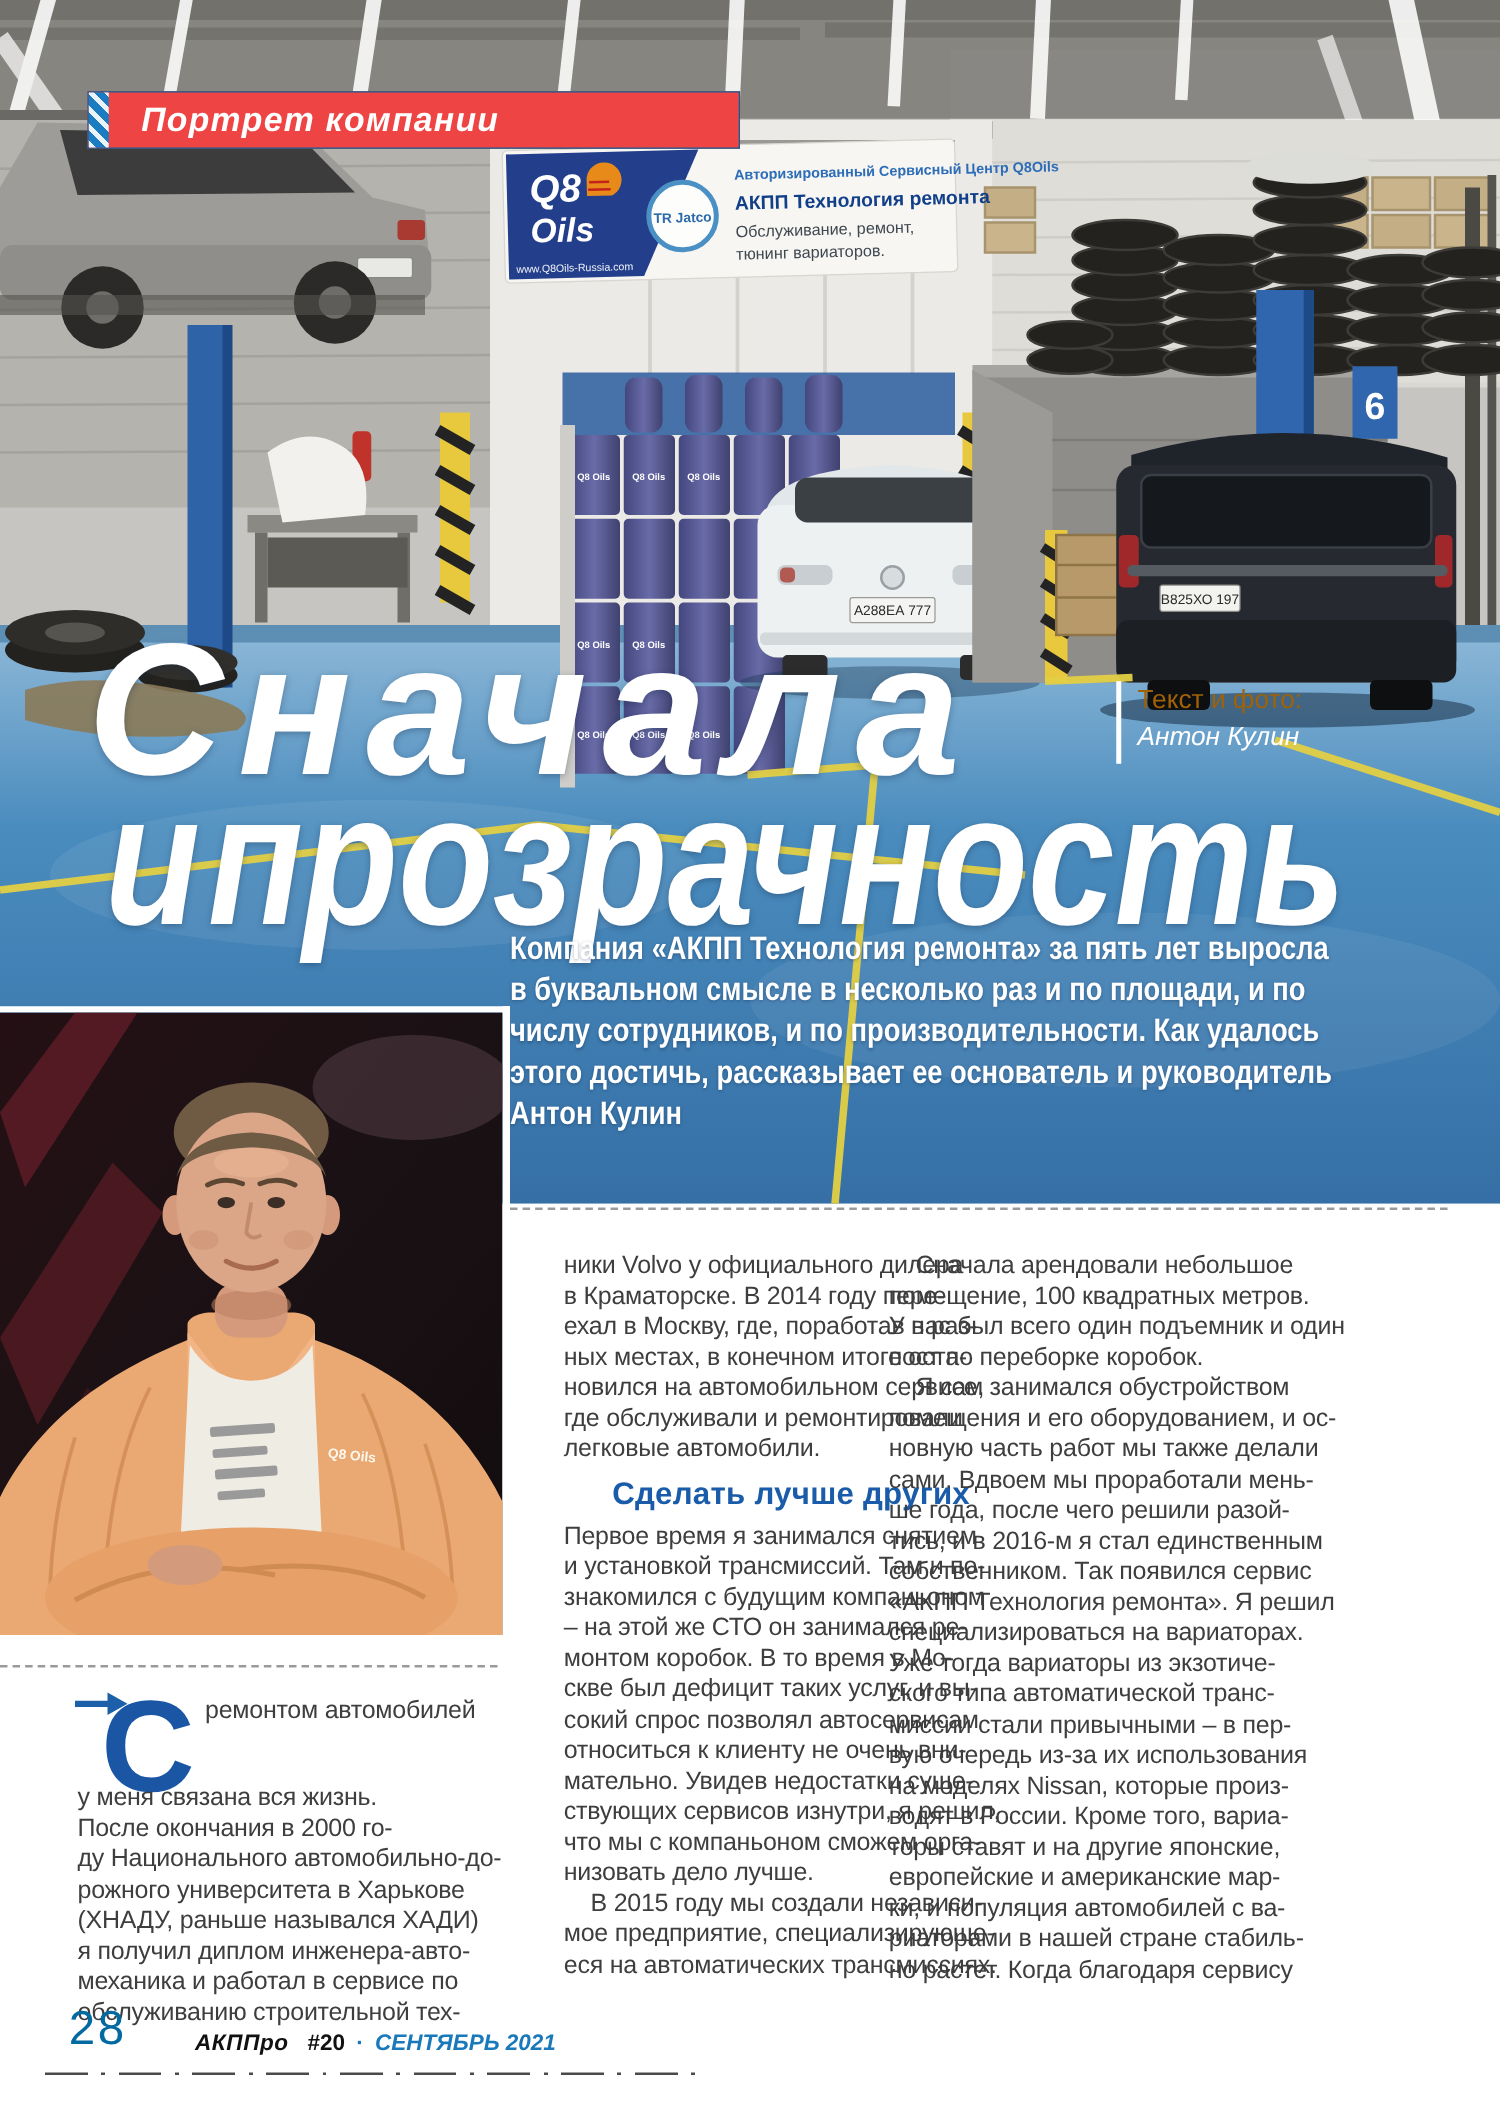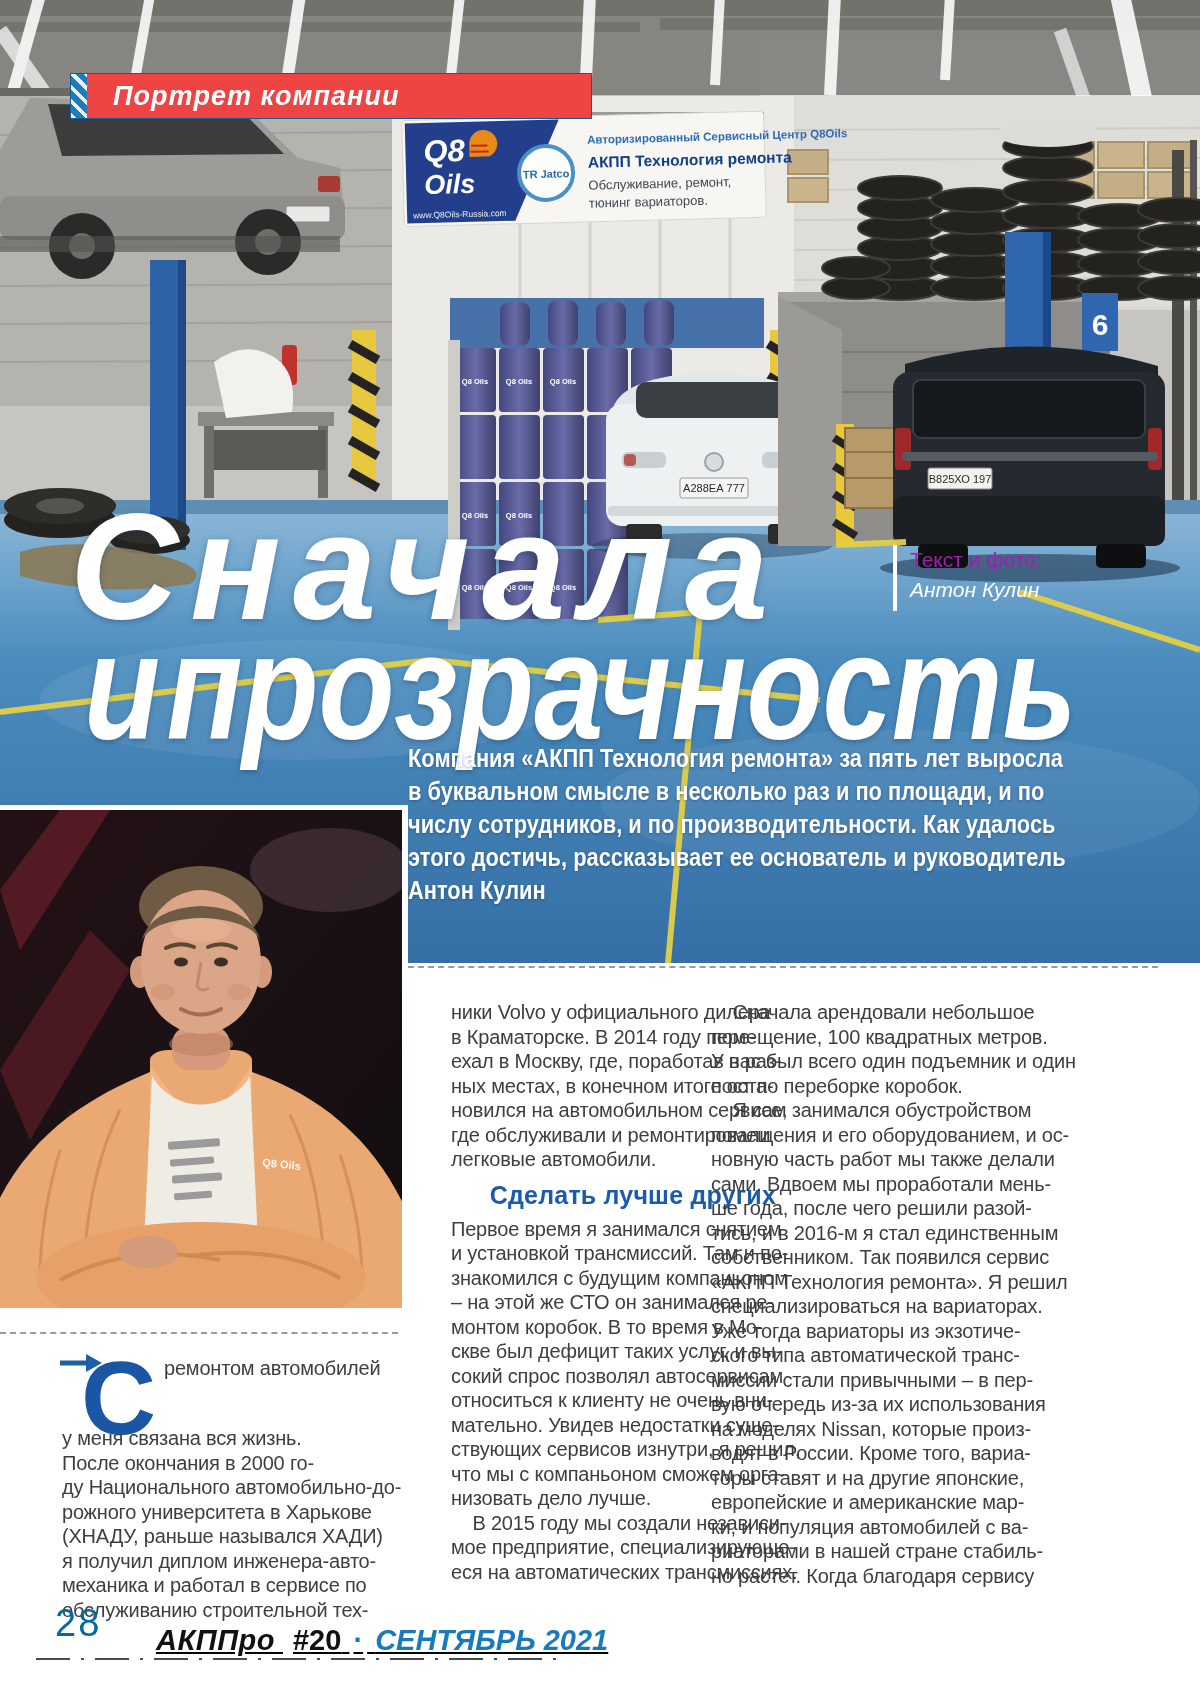--- a/index.html
+++ b/index.html
@@ -18,21 +18,21 @@
        letter-spacing:1px;padding-left:26px;white-space:nowrap;}
 
   .title{position:absolute;color:#ffffff;font-weight:bold;font-style:italic;
          line-height:1;white-space:nowrap;text-shadow:0 2px 6px rgba(20,40,70,.35);}
   .title.t1{left:70px;top:492px;font-size:150px;letter-spacing:12px;}
   .title.t2{left:84px;top:612px;font-size:150px;word-spacing:-34px;
             transform:scaleX(.83);transform-origin:left top;}
 
   .byline{position:absolute;left:893px;top:545px;display:flex;}
   .byline .bar{width:4px;height:66px;background:#ffffff;margin-right:13px;}
-  .byline .b1{color:#a21caf;font-size:21px;line-height:30px;}
+  .byline .b1{color:#a16207;font-size:21px;line-height:30px;}
   .byline .b2{color:#ffffff;font-size:21px;line-height:30px;font-style:italic;}
 
   .lead{position:absolute;left:408px;top:742px;width:800px;color:#ffffff;
         font-size:26px;line-height:33px;font-weight:bold;white-space:pre;
         transform:scaleX(.84);transform-origin:left top;
         text-shadow:0 1px 3px rgba(10,30,60,.35);}
 
   
   .portrait{position:absolute;left:0;top:805px;width:402px;height:498px;
             border-top:5px solid #ffffff;border-right:6px solid #ffffff;box-sizing:content-box;}
@@ -50,21 +50,21 @@
   .col2{left:407px;top:1000px;width:325px;margin-left:44px;}
   .col3{left:711px;top:1000px;width:325px;}
   .dropcap{float:left;width:102px;height:70px;text-align:right;padding-right:8px;box-sizing:border-box;
            font-size:104px;line-height:84px;font-weight:bold;color:#1a56a4;}
   .subhead{font-size:25px;line-height:30px;font-weight:bold;color:#1a5ca9;margin:8px 0 7px 0;
            letter-spacing:.2px;text-align:right;}
   .arrow-icon{position:absolute;left:60px;top:1352px;width:42px;height:22px;}
 
   
   .pageno{position:absolute;left:55px;top:1602px;font-size:38px;color:#0369a1;letter-spacing:2px;}
-  .credits{position:absolute;left:156px;top:1624px;font-size:29px;white-space:nowrap;text-decoration:underline;}
+  .credits{position:absolute;left:156px;top:1624px;font-size:18px;white-space:nowrap;}
   .credits .mag{font-weight:bold;font-style:italic;color:#111111;letter-spacing:.5px;}
   .credits .iss{font-weight:bold;color:#111111;margin-left:10px;}
   .credits .sep{font-weight:bold;color:#1a79ba;margin:0 4px;}
   .credits .dat{font-weight:bold;font-style:italic;color:#1a79ba;}
   .dotline{position:absolute;left:36px;top:1658px;width:524px;height:2px;
      background:repeating-linear-gradient(90deg,#4b4b4b 0 34px,transparent 34px 45px,
                 #4b4b4b 45px 48px,transparent 48px 59px);}
 </style>
 </head>
 <body>

